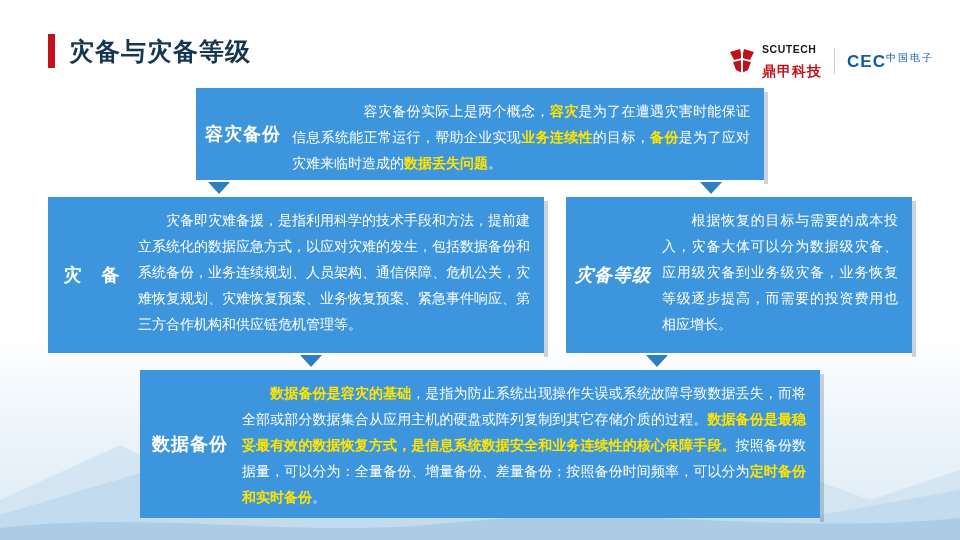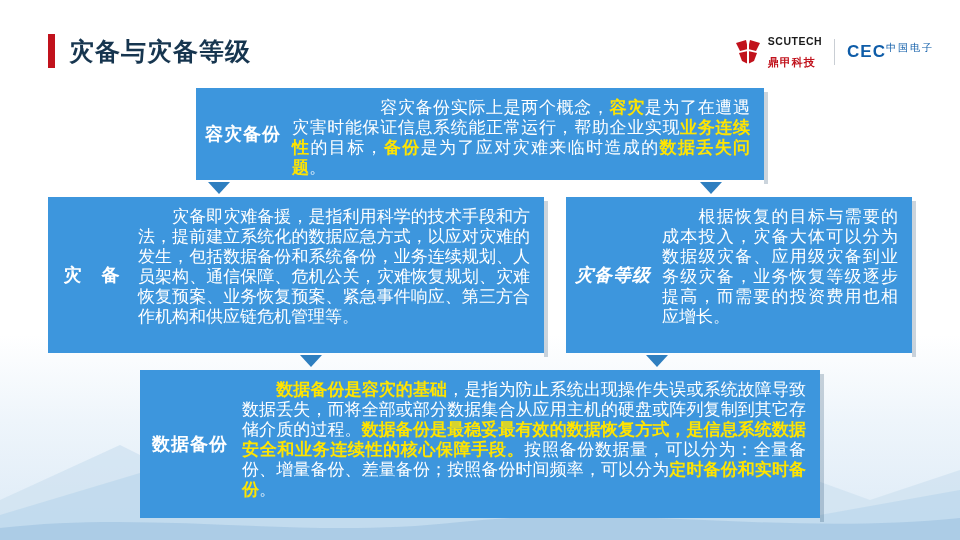--- a/index.html
+++ b/index.html
@@ -44,21 +44,21 @@
   }
   .title-text {
     font-size: 25px;
     font-weight: bold;
     color: #16354f;
     letter-spacing: 1px;
   }
   .logos {
     position: absolute;
     right: 26px;
-    top: 36px;
+    top: 44px;
     display: flex;
     align-items: center;
   }
   .logo-scutech {
     display: flex;
     align-items: center;
     margin-right: 12px;
   }
   .logo-mark {
     width: 30px;
@@ -70,21 +70,21 @@
     flex-direction: column;
     line-height: 1.1;
   }
   .logo-scutech-en {
     font-size: 10.5px;
     font-weight: bold;
     color: #1a1a1a;
     letter-spacing: .5px;
   }
   .logo-scutech-cn {
-    font-size: 11px;
+    font-size: 14px;
     font-weight: bold;
     color: #c1121c;
     letter-spacing: 1px;
     margin-top: 8px;
   }
   .logo-divider {
     width: 1px;
     height: 26px;
     background: #c9ced4;
     margin-right: 12px;
@@ -131,22 +131,22 @@
     justify-content: center;
     font-size: 18px;
     font-weight: bold;
     color: #ffffff;
     padding: 0 8px;
     text-align: center;
     letter-spacing: 1px;
   }
   .box-body {
     flex: 1 1 auto;
-    font-size: 17px;
-    line-height: 20px;
+    font-size: 14px;
+    line-height: 26px;
     padding: 10px 14px 10px 2px;
     text-align: justify;
     text-justify: inter-ideograph;
   }
   .hl {
     color: #ffe400;
     font-weight: bold;
   }
 
   #box-disaster-recovery-backup {

